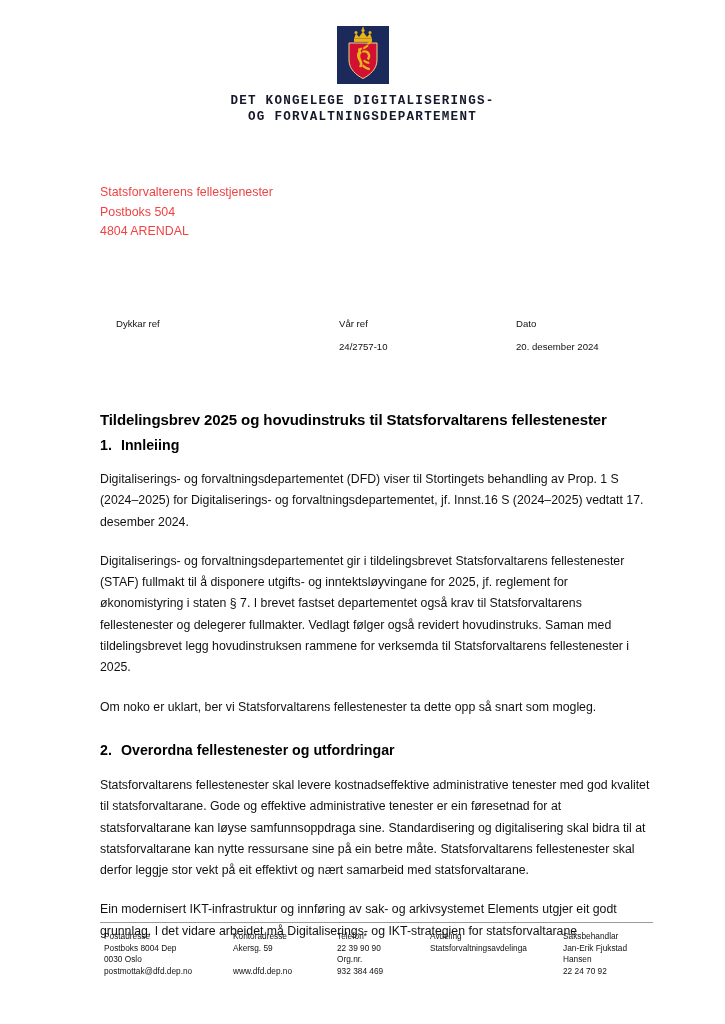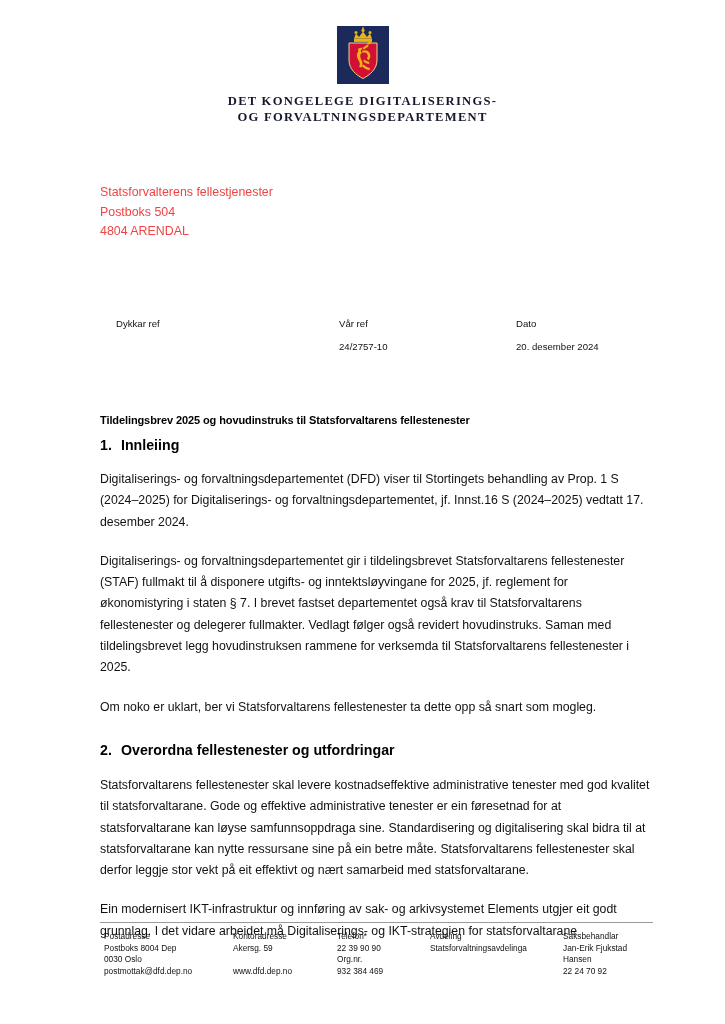--- a/index.html
+++ b/index.html
@@ -38,21 +38,21 @@
     width: 52px;
     height: 58px;
     position: relative;
     background: #1c2a5b;
     vertical-align: middle;
   }
   .crest-wrap svg { display: block; }
 
   .dept-name {
     margin-top: 9px;
-    font-family: Liberation Serif, serif;
+    font-family: Liberation Mono, monospace;
     font-weight: 700;
     font-size: 12.6px;
     letter-spacing: 1.25px;
     line-height: 16px;
     color: #15182b;
     white-space: pre-line;
   }
 
   
   .recipient {
@@ -86,21 +86,21 @@
   .refvalue { margin-top: 9px; line-height: 14px; white-space: nowrap; }
 
   
   .body-area {
     position: absolute;
     left: 100px;
     top: 410px;
     width: 553px;
   }
   .doc-title {
-    font-size: 11px;
+    font-size: 15px;
     font-weight: 700;
     line-height: 20px;
     margin: 0 0 5px 0;
     letter-spacing: -0.1px;
   }
   h2.section-heading {
     font-size: 14.2px;
     font-weight: 700;
     line-height: 20px;
     margin: 0 0 14px 0;

